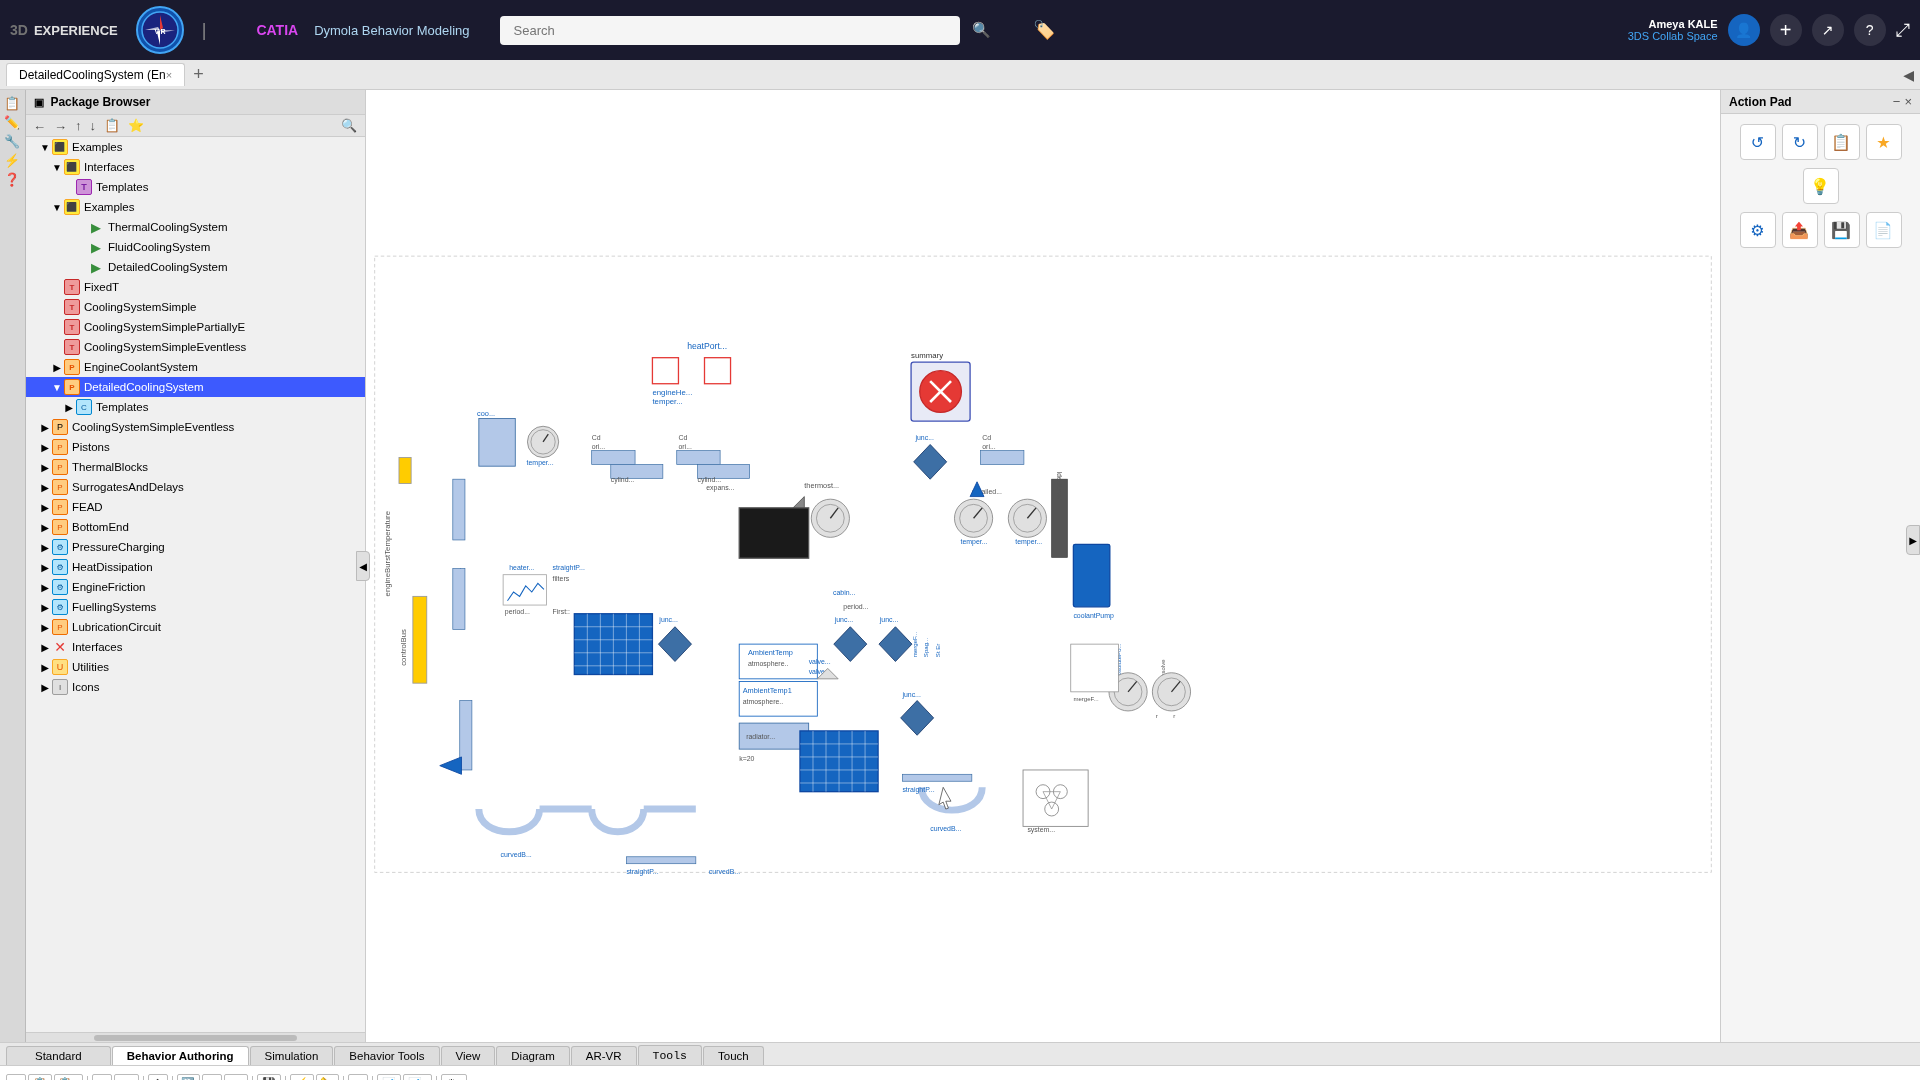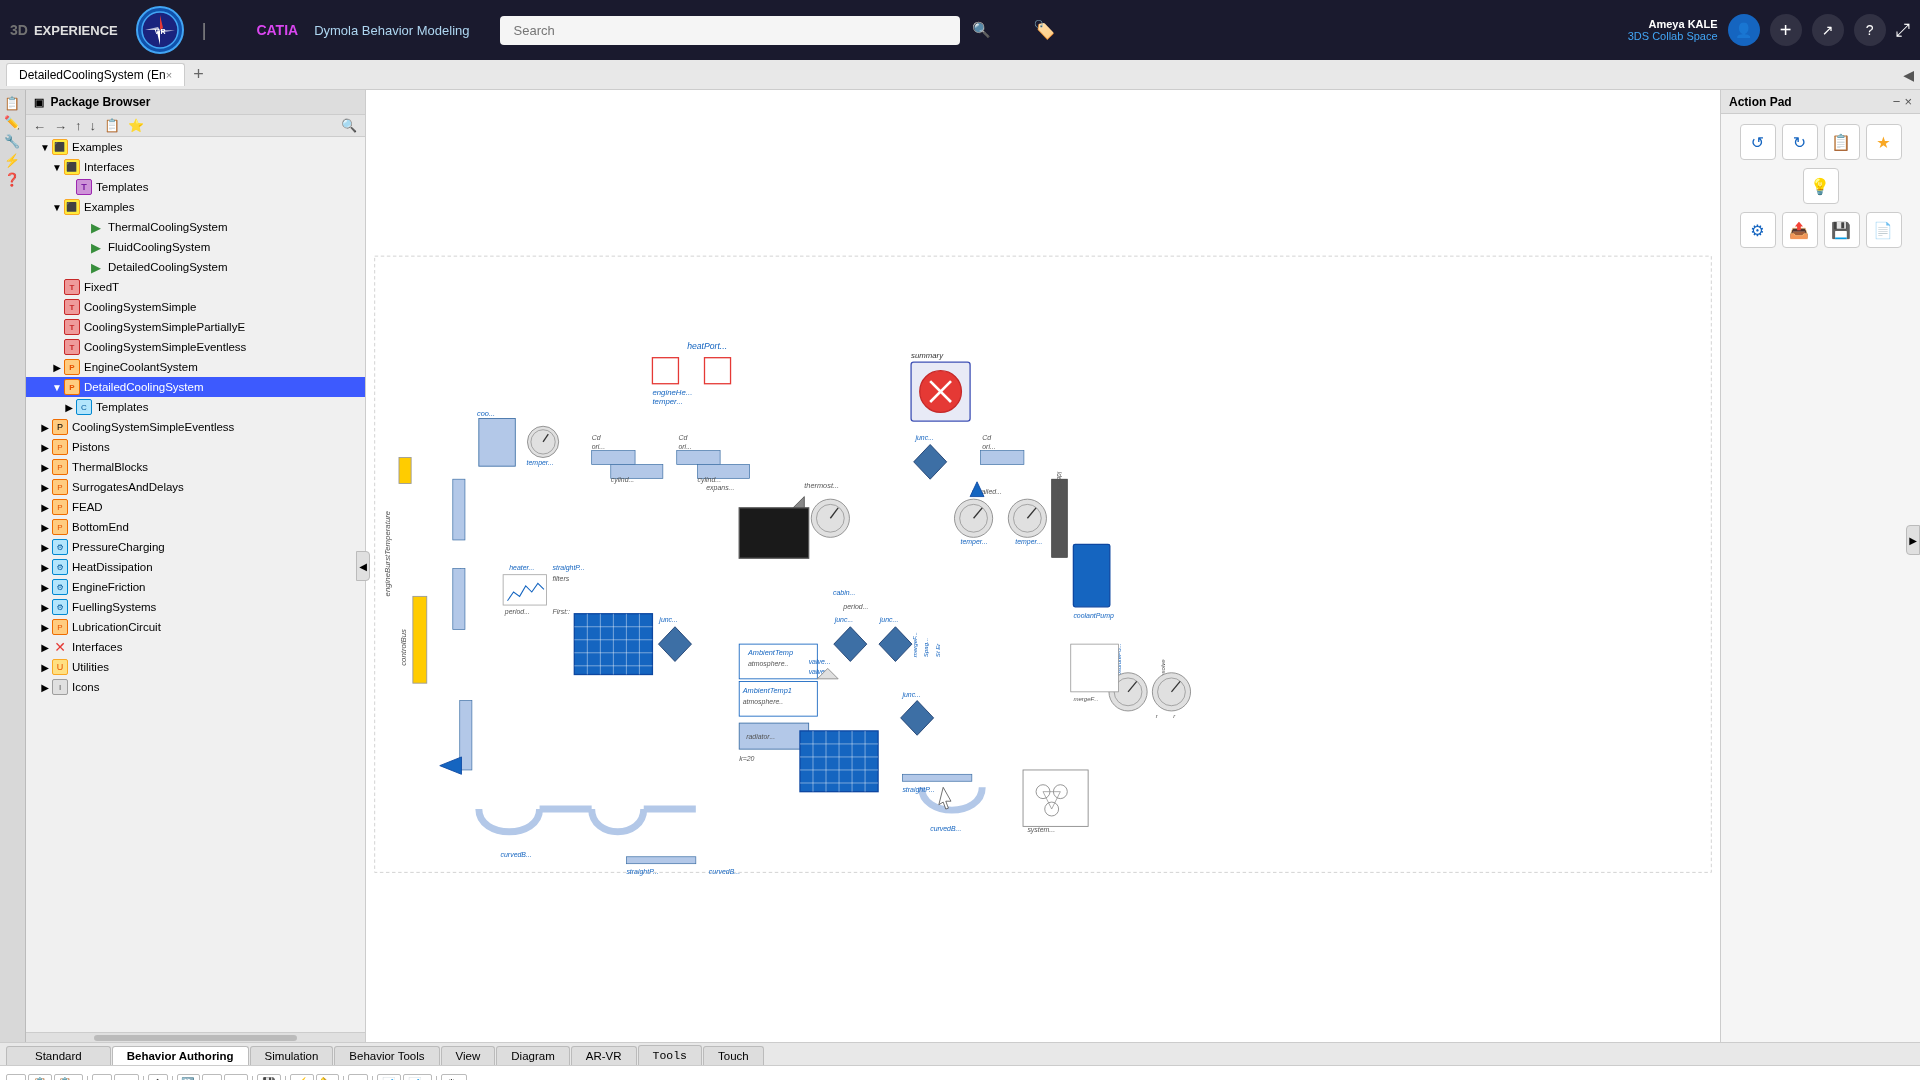--- a/index.html
+++ b/index.html
@@ -29,21 +29,21 @@
     .tree-item .indent { display: inline-block; flex-shrink: 0; }
     .tree-item .expand-btn { width: 14px; flex-shrink: 0; font-size: 10px; text-align: center; }
     .tree-item .item-icon { width: 16px; height: 16px; flex-shrink: 0; margin-right: 4px; display: inline-flex; align-items: center; justify-content: center; font-size: 10px; }
     .icon-pkg { background: #ffeb3b; border: 1px solid #f9a825; border-radius: 2px; }
     #sidebar-wrapper { display: flex; flex-direction: row; height: 100%; }
 
     
     #left-vertical-bar { width: 28px; background: #f0f0f0; border-right: 1px solid #ccc; display: flex; flex-direction: column; align-items: center; padding: 4px 0; gap: 2px; }
 
     
-    #canvas-area { flex: 1; background: white; position: relative; overflow: hidden; font-style: italic; }
+    #canvas-area { flex: 1; background: white; position: relative; overflow: hidden; }
     #diagram-svg { width: 100%; height: 100%; }
 
     
     #action-pad { width: 200px; background: #f5f5f5; border-left: 1px solid #ccc; display: flex; flex-direction: column; }
     #action-pad-header { display: flex; align-items: center; justify-content: space-between; padding: 4px 8px; background: #e8e8e8; border-bottom: 1px solid #ccc; font-weight: bold; font-size: 12px; }
     #action-pad-content { padding: 8px; display: flex; flex-direction: column; gap: 8px; }
     .action-row { display: flex; gap: 6px; justify-content: center; }
     .action-btn { width: 36px; height: 36px; border: 1px solid #ccc; border-radius: 4px; background: white; display: flex; align-items: center; justify-content: center; cursor: pointer; font-size: 16px; color: #1565c0; }
     .action-btn.yellow-star { color: #f9a825; }
     .action-btn.light-bulb { color: #fdd835; }

